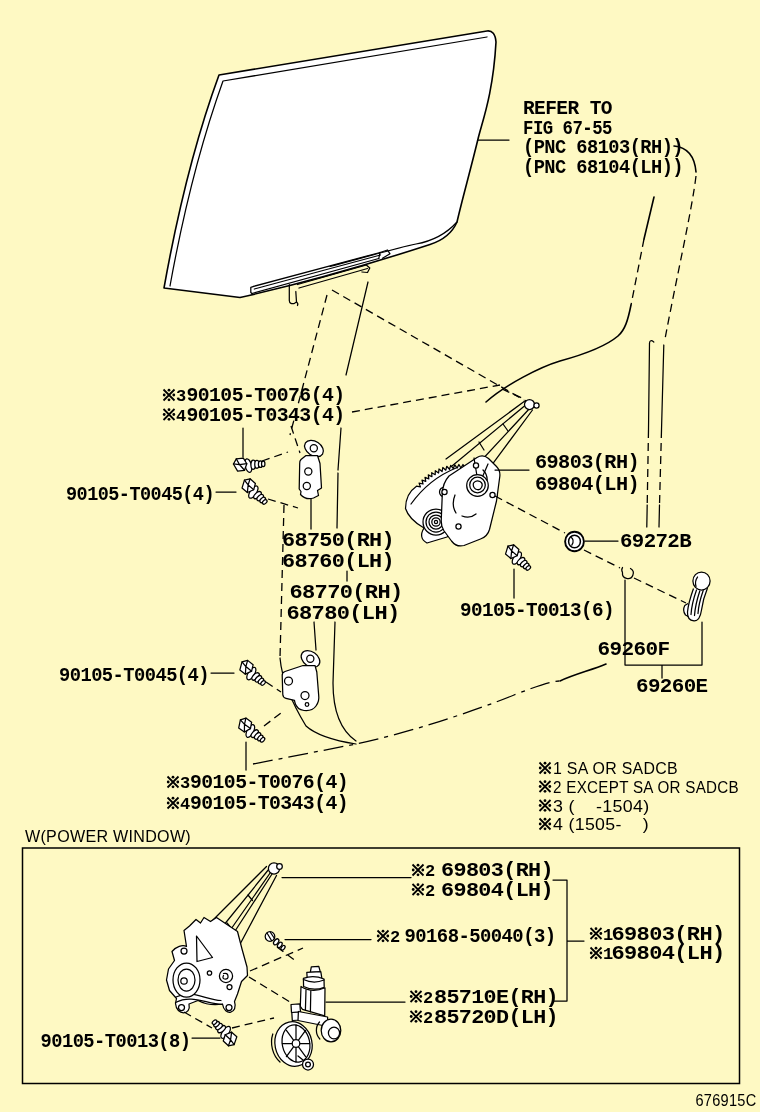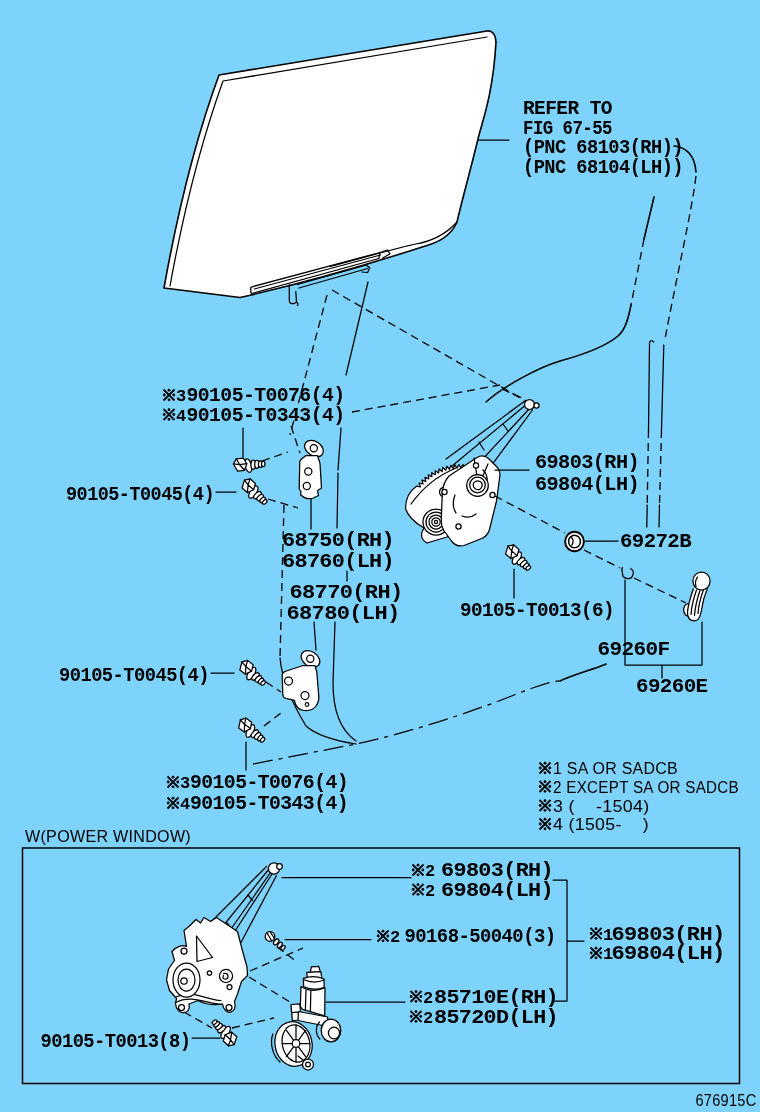--- a/index.html
+++ b/index.html
@@ -1,16 +1,16 @@
 <!DOCTYPE html>
 <html><head>
 <meta charset="utf-8">
 <style>
 html,body{margin:0;padding:0;background:#ffffff;}
-#page{width:760px;height:1112px;position:relative;background:#7dd3fc;}
+#page{width:760px;height:1112px;position:relative;background:#fef9c3;}
 svg{display:block;}
 text{font-family:"Liberation Mono",monospace;font-weight:bold;font-size:20px;fill:#000;letter-spacing:-0.6px;}
 text.sm{font-size:17px;letter-spacing:-0.5px;}
 text.sans{font-family:"Liberation Sans",sans-serif;font-weight:normal;font-size:16px;letter-spacing:0.3px;}
 text.sans2{font-family:"Liberation Sans",sans-serif;font-weight:normal;font-size:17px;letter-spacing:0.3px;}
 .ln{stroke:#000;stroke-width:1.6;fill:none;stroke-linecap:round;stroke-linejoin:round;}
 .lnt{stroke:#000;stroke-width:1.25;fill:none;stroke-linecap:round;stroke-linejoin:round;}
 .wf{stroke:#000;stroke-width:1.6;fill:#fff;stroke-linejoin:round;}
 .wft{stroke:#000;stroke-width:1.25;fill:#fff;stroke-linejoin:round;}
 .dash{stroke:#000;stroke-width:1.3;fill:none;stroke-dasharray:8 5;}

